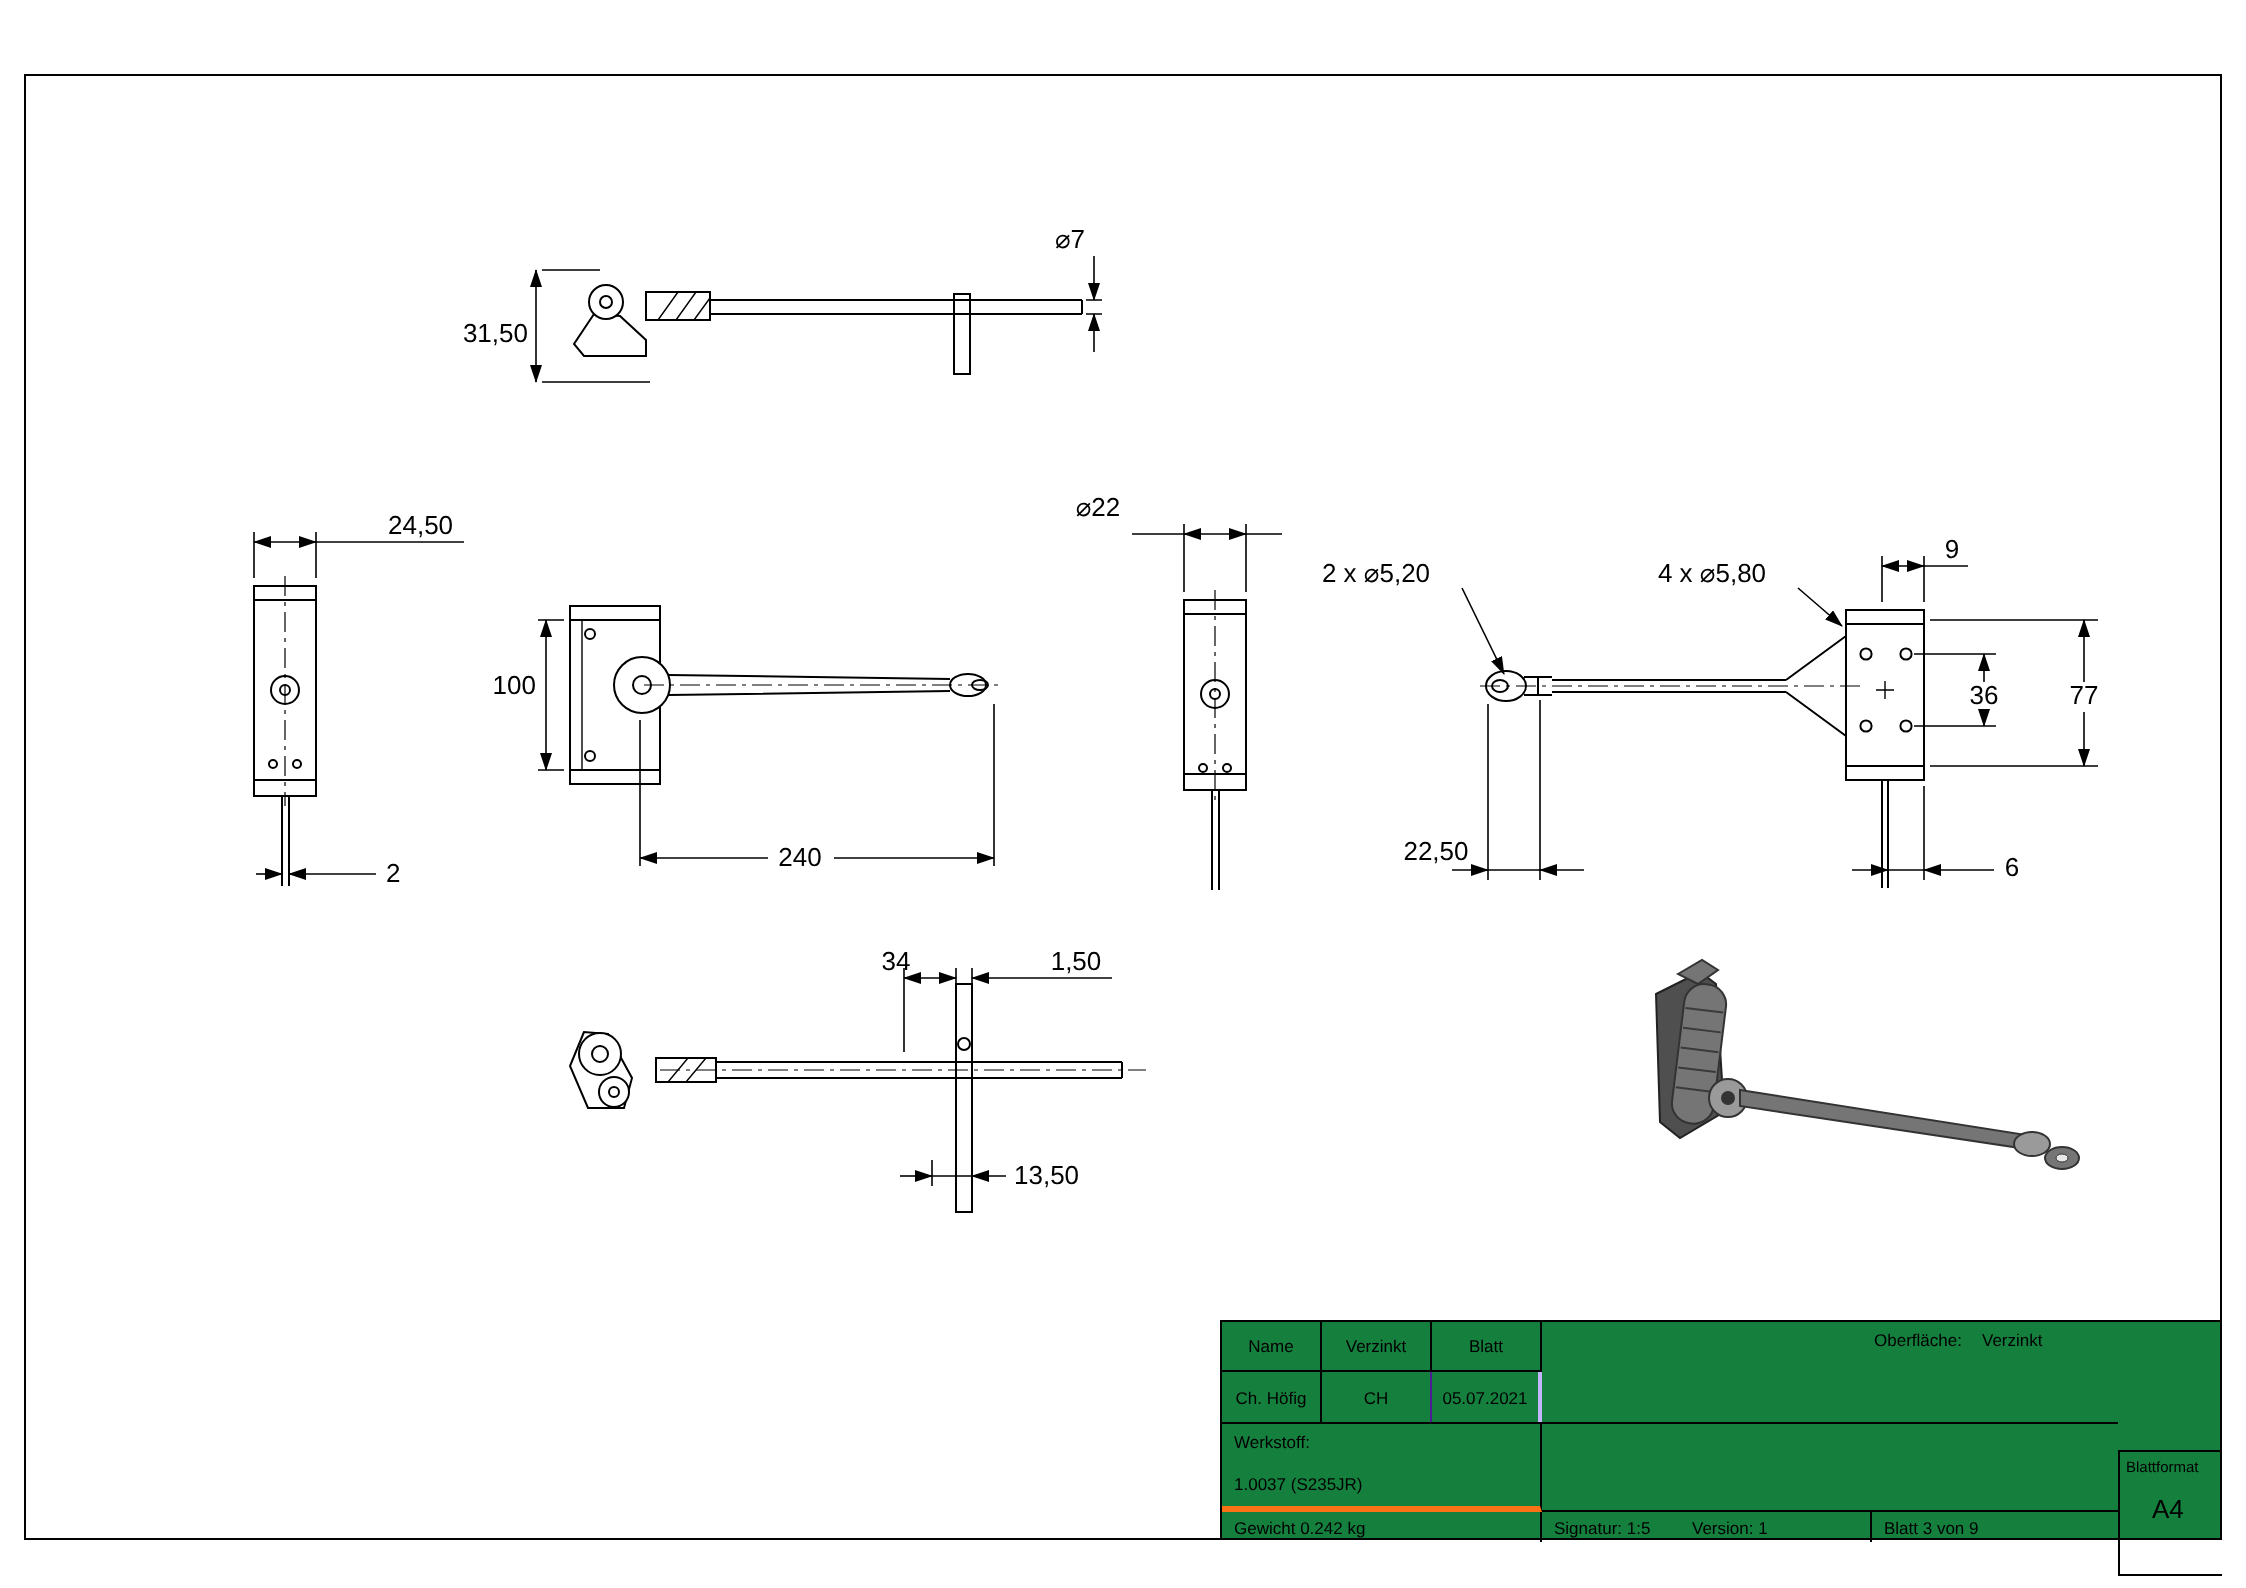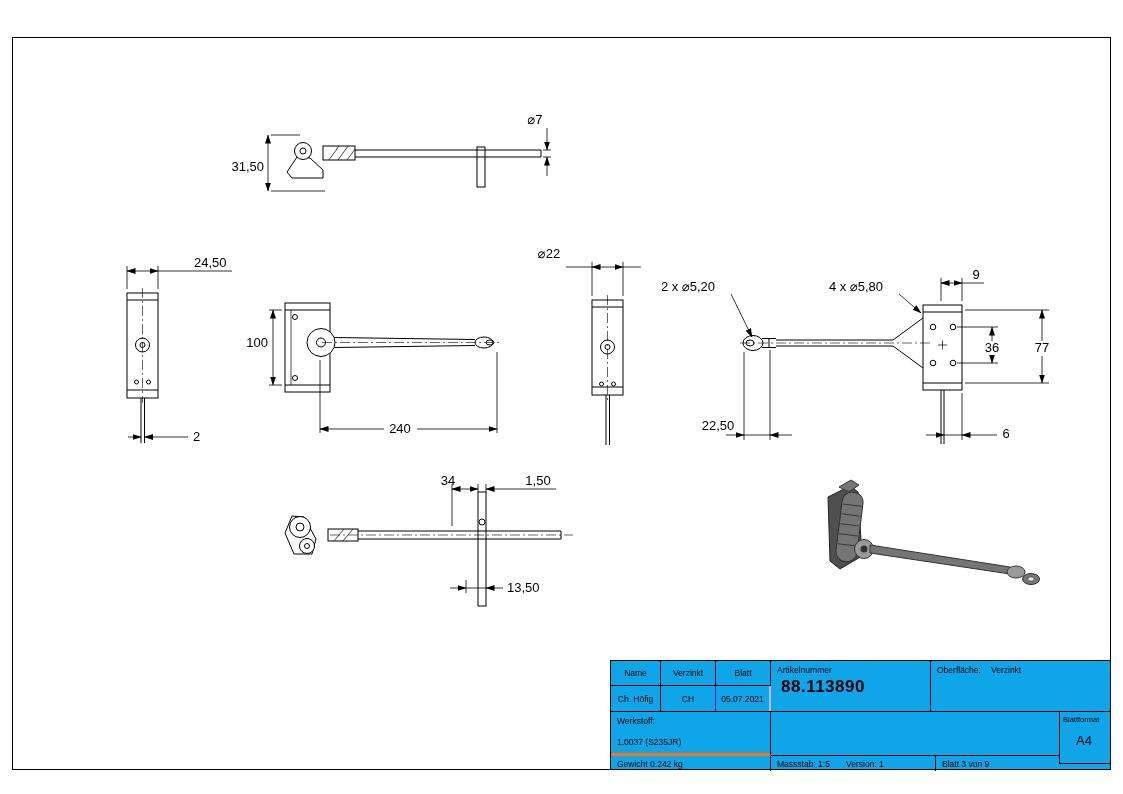--- a/index.html
+++ b/index.html
@@ -4,21 +4,21 @@
 <style>
   html,body{margin:0;padding:0;background:#fff;}
   .canvas{position:relative;width:1123px;height:794px;background:var(--bg,#fff);font-family:"Liberation Sans","DejaVu Sans",sans-serif;overflow:hidden;}
   .canvas > svg{position:absolute;left:0;top:0;}
   .ln{stroke:var(--line-color,#000);stroke-width:1;fill:none;}
   .fw{fill:#fff;stroke:var(--line-color,#000);stroke-width:1;}
   .thin{stroke-width:0.7;}
   .cl{stroke:var(--line-color,#000);stroke-width:0.6;stroke-dasharray:10 3 2 3;fill:none;}
   .dim{stroke:var(--line-color,#000);stroke-width:0.8;fill:none;}
   .dtxt{font:13px "Liberation Sans","DejaVu Sans",sans-serif;fill:var(--line-color,#000);}
-  .tb{position:absolute;left:610px;top:660px;width:501px;height:110px;border:1px solid #000;box-sizing:border-box;font-size:8.5px;color:#000;background:#0ea5e9;}
+  .tb{position:absolute;left:610px;top:660px;width:501px;height:110px;border:1px solid #000;box-sizing:border-box;font-size:8.5px;color:#000;background:#15803d;}
   .tb .cell{position:absolute;box-sizing:border-box;}
   .tb .c{display:flex;align-items:center;justify-content:center;}
   .tb span{white-space:nowrap;}
   .artnr{position:absolute;left:10px;top:16px;font-size:17px;font-weight:bold;letter-spacing:0.5px;}
 </style>
 </head>
 <body>
 
 <div class="canvas">
 <svg width="1123" height="794" viewBox="0 0 1123 794">
@@ -234,41 +234,37 @@
       </div>
   <div class="cell c" style="left:0;top:25px;width:50px;height:25px;border-right:1px solid #000">
         <span>Ch. Höfig</span>
       </div>
   <div class="cell c" style="left:50px;top:25px;width:55px;height:25px;border-right:1px solid #4c1d95">
         <span>CH</span>
       </div>
   <div class="cell c" style="left:105px;top:25px;width:55px;height:25px;border-right:2px solid #c4b5fd">
         <span>05.07.2021</span>
       </div>
-  <div class="cell" style="left:160px;top:0;width:160px;height:50px;border-right:1px solid #000">
-    <span style="position:absolute;left:6px;top:4px">Artikelnummer</span>
-    <span class="artnr">88.113890</span>
-  </div>
   <div class="cell" style="left:320px;top:0;width:180px;height:50px">
     <span style="position:absolute;left:6px;top:4px">Oberfläche:</span>
     <span style="position:absolute;left:60px;top:4px">Verzinkt</span>
   </div>
   <div class="cell" style="left:0;top:50px;width:160px;height:45px;border-top:1px solid #000;border-right:1px solid #000;border-bottom:3px solid #f97316">
     <span style="position:absolute;left:6px;top:4px">Werkstoff:</span>
     <span style="position:absolute;left:6px;top:25px">1.0037 (S235JR)</span>
   </div>
   <div class="cell" style="left:160px;top:50px;width:288px;height:45px;border-top:1px solid #000;border-bottom:1px solid #000"></div>
-  <div class="cell" style="left:448px;top:50px;width:52px;height:53px;border-top:1px solid #000;border-left:1px solid #000;border-bottom:1px solid #000">
+  <div class="cell" style="left:448px;top:64px;width:52px;height:63px;border-top:1px solid #000;border-left:1px solid #000;border-bottom:1px solid #000">
     <span style="position:absolute;left:3px;top:3px;font-size:7.5px">Blattformat</span>
     <span style="position:absolute;left:16px;top:21px;font-size:13px">A4</span>
   </div>
   <div class="cell" style="left:0;top:95px;width:160px;height:15px;border-right:1px solid #000">
     <span style="position:absolute;left:6px;top:3px">Gewicht 0.242 kg</span>
   </div>
   <div class="cell" style="left:160px;top:95px;width:165px;height:15px;border-right:1px solid #000">
-    <span style="position:absolute;left:6px;top:3px">Massstab: 1:5</span>
+    <span style="position:absolute;left:6px;top:3px">Signatur: 1:5</span>
     <span style="position:absolute;left:75px;top:3px">Version: 1</span>
   </div>
   <div class="cell" style="left:325px;top:95px;width:175px;height:15px">
     <span style="position:absolute;left:6px;top:3px">Blatt 3 von 9</span>
   </div>
 </div>
 </div>
 
 </body></html>

